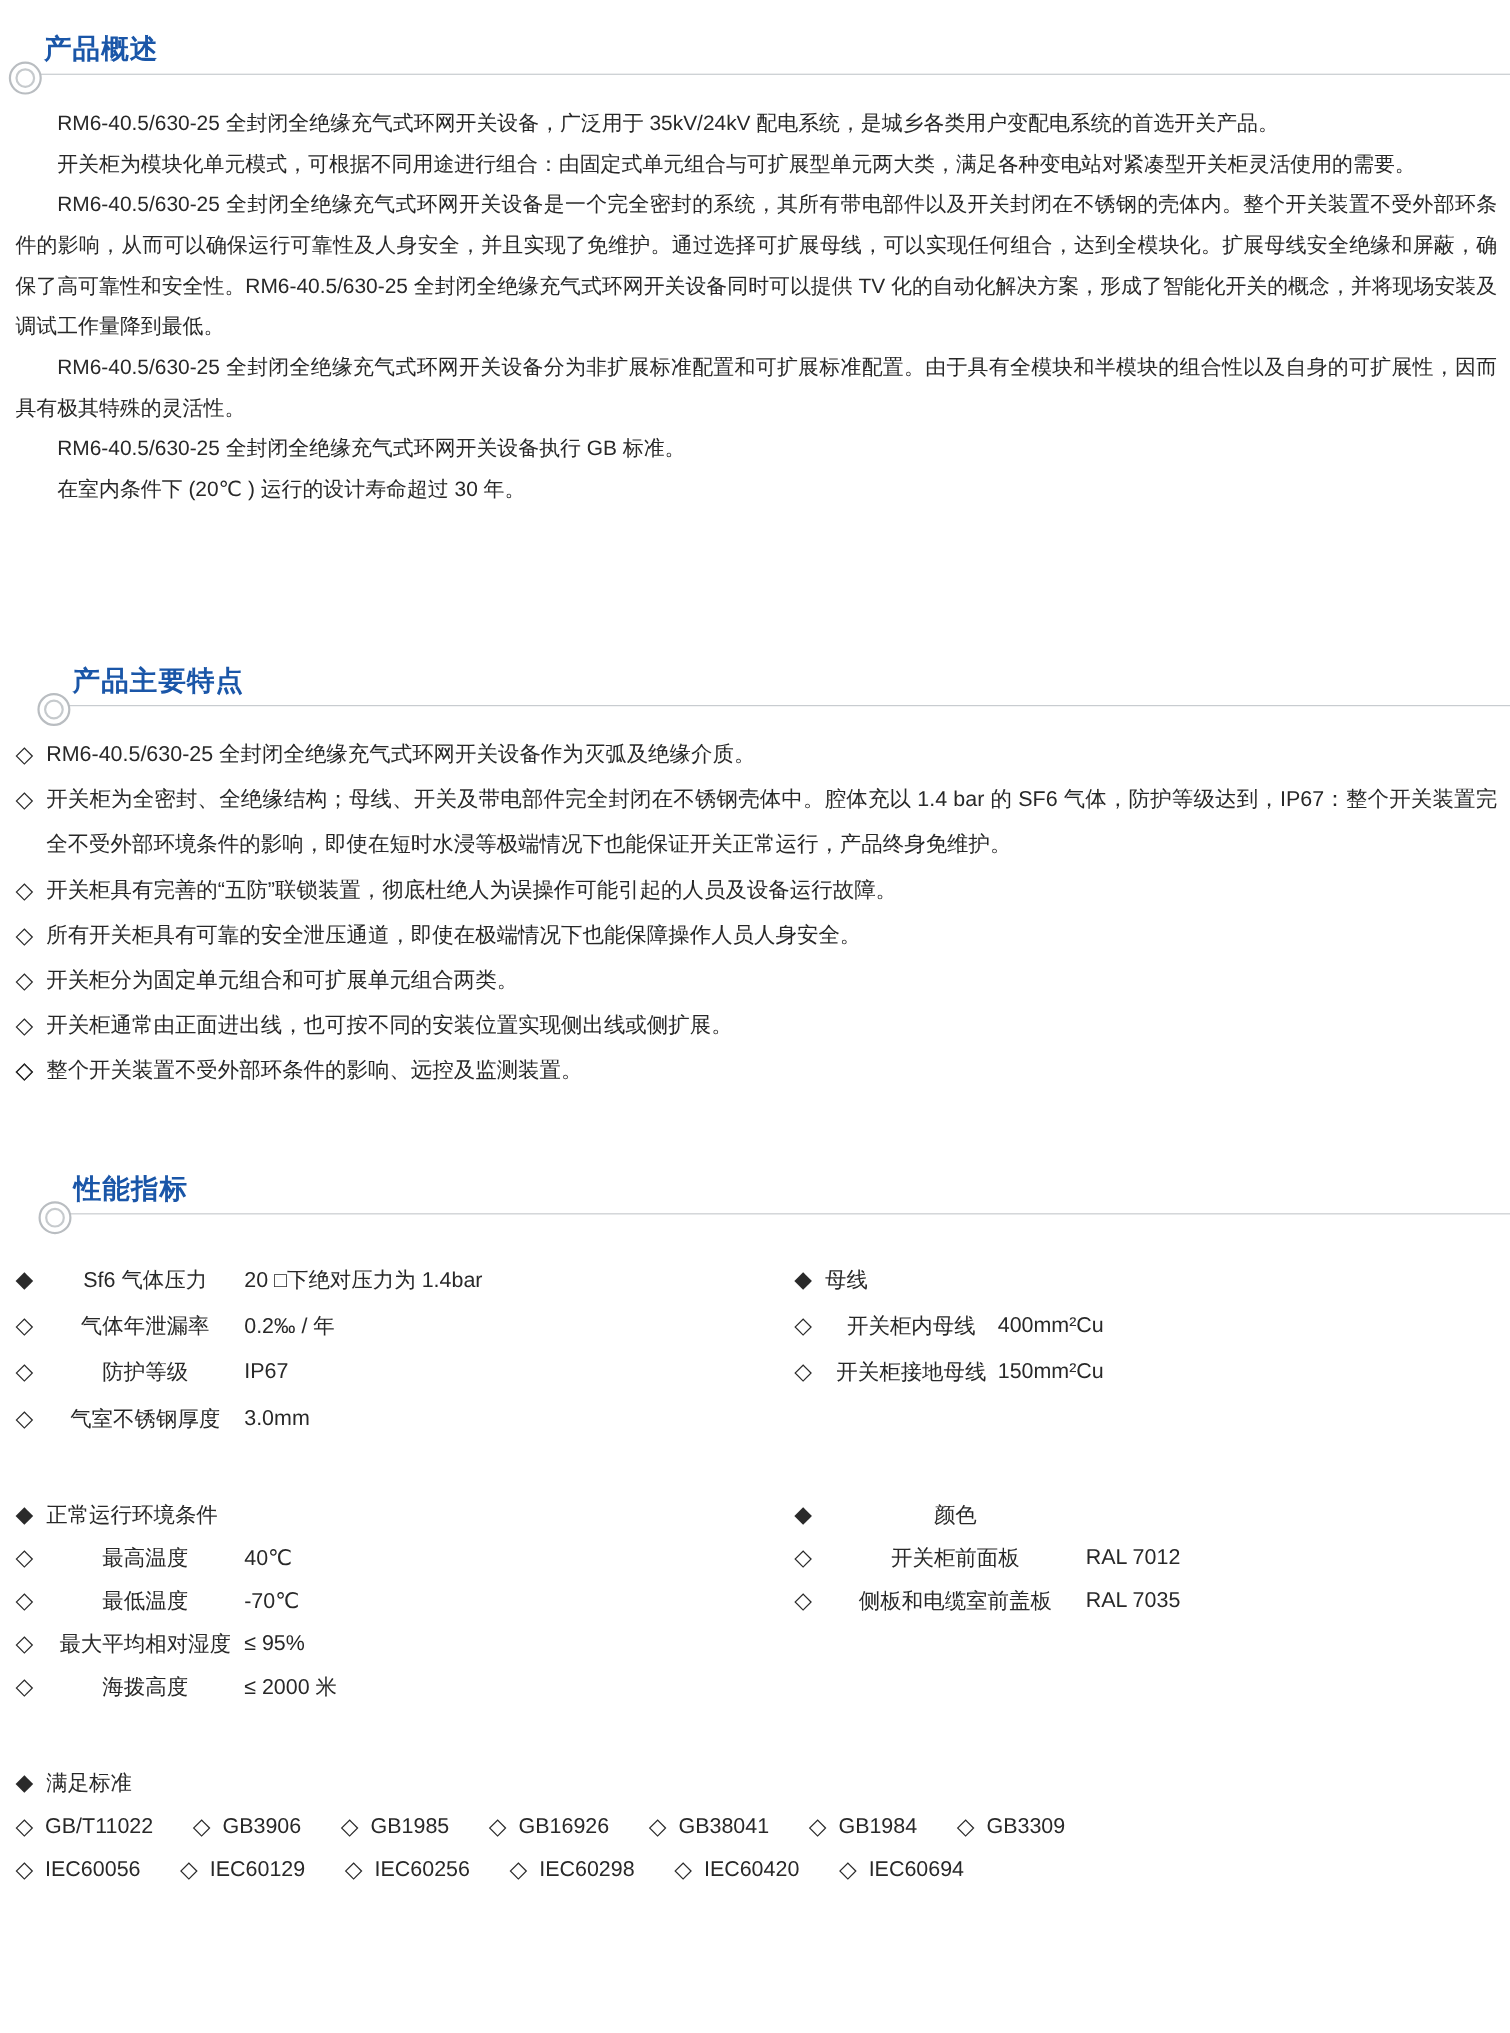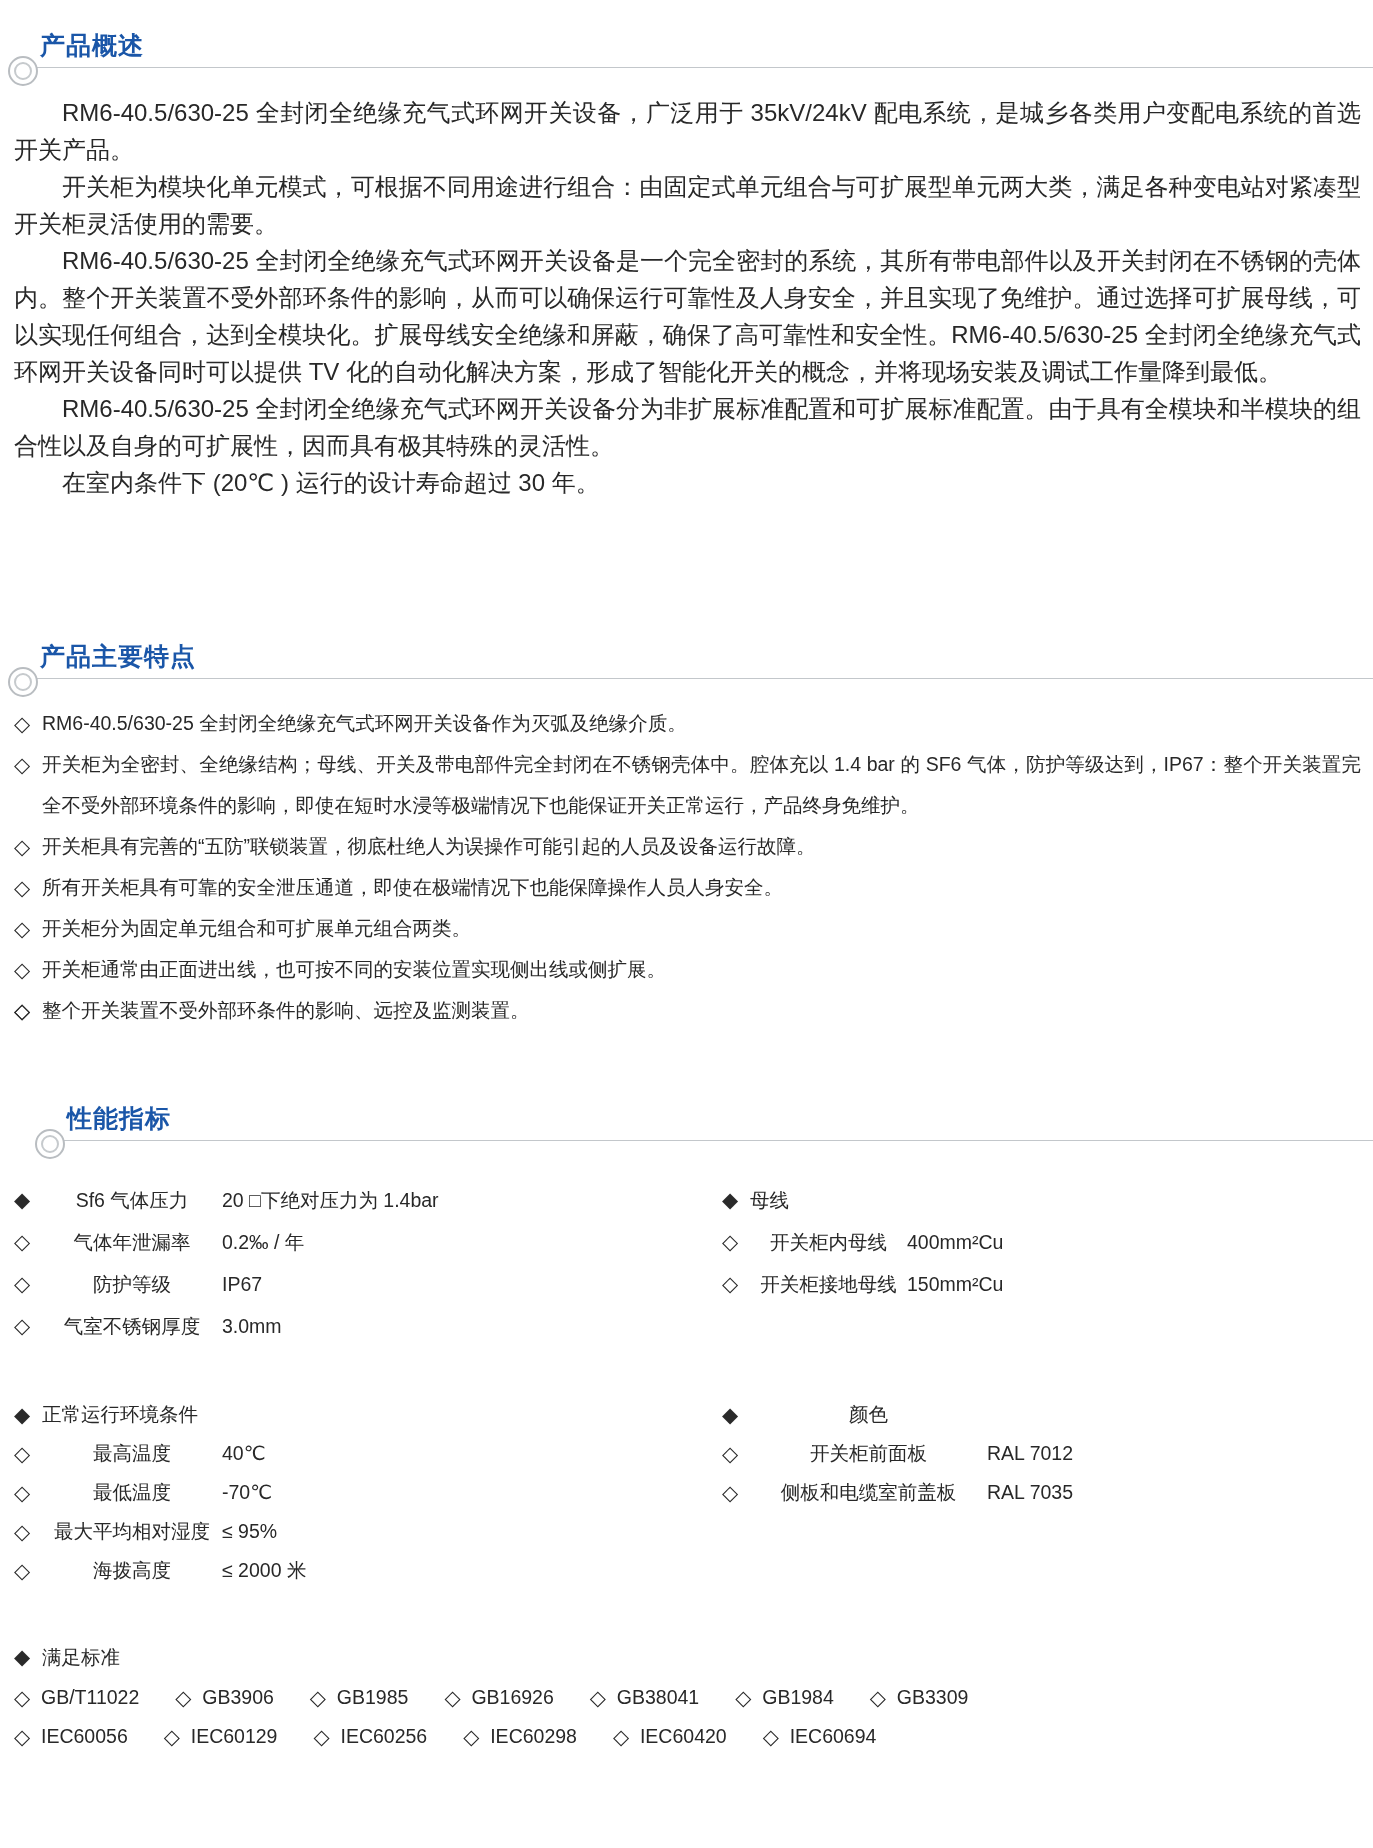--- a/index.html
+++ b/index.html
@@ -9,21 +9,21 @@
     width: 1373px;
     height: 1848px;
     background: #ffffff;
     overflow: hidden;
     font-family: "Liberation Sans", "DejaVu Sans", sans-serif;
     color: #282828;
   }
   
   .sec { position: relative; }
   .sec1 { padding-top: 30px; }
-  .sec2 { margin-top: 140px; }
+  .sec2 { margin-top: 140px; padding-left: 26px; }
   .sec3 { margin-top: 72px; margin-left: 27px; }
   .sec-title {
     margin: 0 0 0 40px;
     font-size: 25px;
     line-height: 30px;
     font-weight: bold;
     letter-spacing: 1px;
     color: #1a56a8;
   }
   .sec-rule {
@@ -46,21 +46,21 @@
     content: "";
     position: absolute;
     inset: 4px;
     border: 2px solid #c6cacd;
     border-radius: 50%;
   }
   
   .overview { margin: 26px 12px 0 14px; }
   .para {
     margin: 0;
-    font-size: 24px;
+    font-size: 19px;
     line-height: 37px;
     text-indent: 2em;
     text-align: justify;
   }
   
   .features { margin: 24px 12px 0 14px; }
   .feat {
     position: relative;
     padding-left: 28px;
     font-size: 19.5px;
@@ -99,20 +99,21 @@
     <div class="sec-rule">
       <span class="ring"></span>
     </div>
   </section>
 
   <div class="overview">
     <p class="para">RM6-40.5/630-25 全封闭全绝缘充气式环网开关设备，广泛用于 35kV/24kV 配电系统，是城乡各类用户变配电系统的首选开关产品。</p>
     <p class="para">开关柜为模块化单元模式，可根据不同用途进行组合：由固定式单元组合与可扩展型单元两大类，满足各种变电站对紧凑型开关柜灵活使用的需要。</p>
     <p class="para">RM6-40.5/630-25 全封闭全绝缘充气式环网开关设备是一个完全密封的系统，其所有带电部件以及开关封闭在不锈钢的壳体内。整个开关装置不受外部环条件的影响，从而可以确保运行可靠性及人身安全，并且实现了免维护。通过选择可扩展母线，可以实现任何组合，达到全模块化。扩展母线安全绝缘和屏蔽，确保了高可靠性和安全性。RM6-40.5/630-25 全封闭全绝缘充气式环网开关设备同时可以提供 TV 化的自动化解决方案，形成了智能化开关的概念，并将现场安装及调试工作量降到最低。</p>
     <p class="para">RM6-40.5/630-25 全封闭全绝缘充气式环网开关设备分为非扩展标准配置和可扩展标准配置。由于具有全模块和半模块的组合性以及自身的可扩展性，因而具有极其特殊的灵活性。</p>
+    <p class="para">RM6-40.5/630-25 全封闭全绝缘充气式环网开关设备执行 GB 标准。</p>
     <p class="para">在室内条件下 (20℃ ) 运行的设计寿命超过 30 年。</p>
   </div>
 
   <section class="sec sec2">
     <h2 class="sec-title">产品主要特点</h2>
     <div class="sec-rule">
       <span class="ring"></span>
     </div>
   </section>
 

